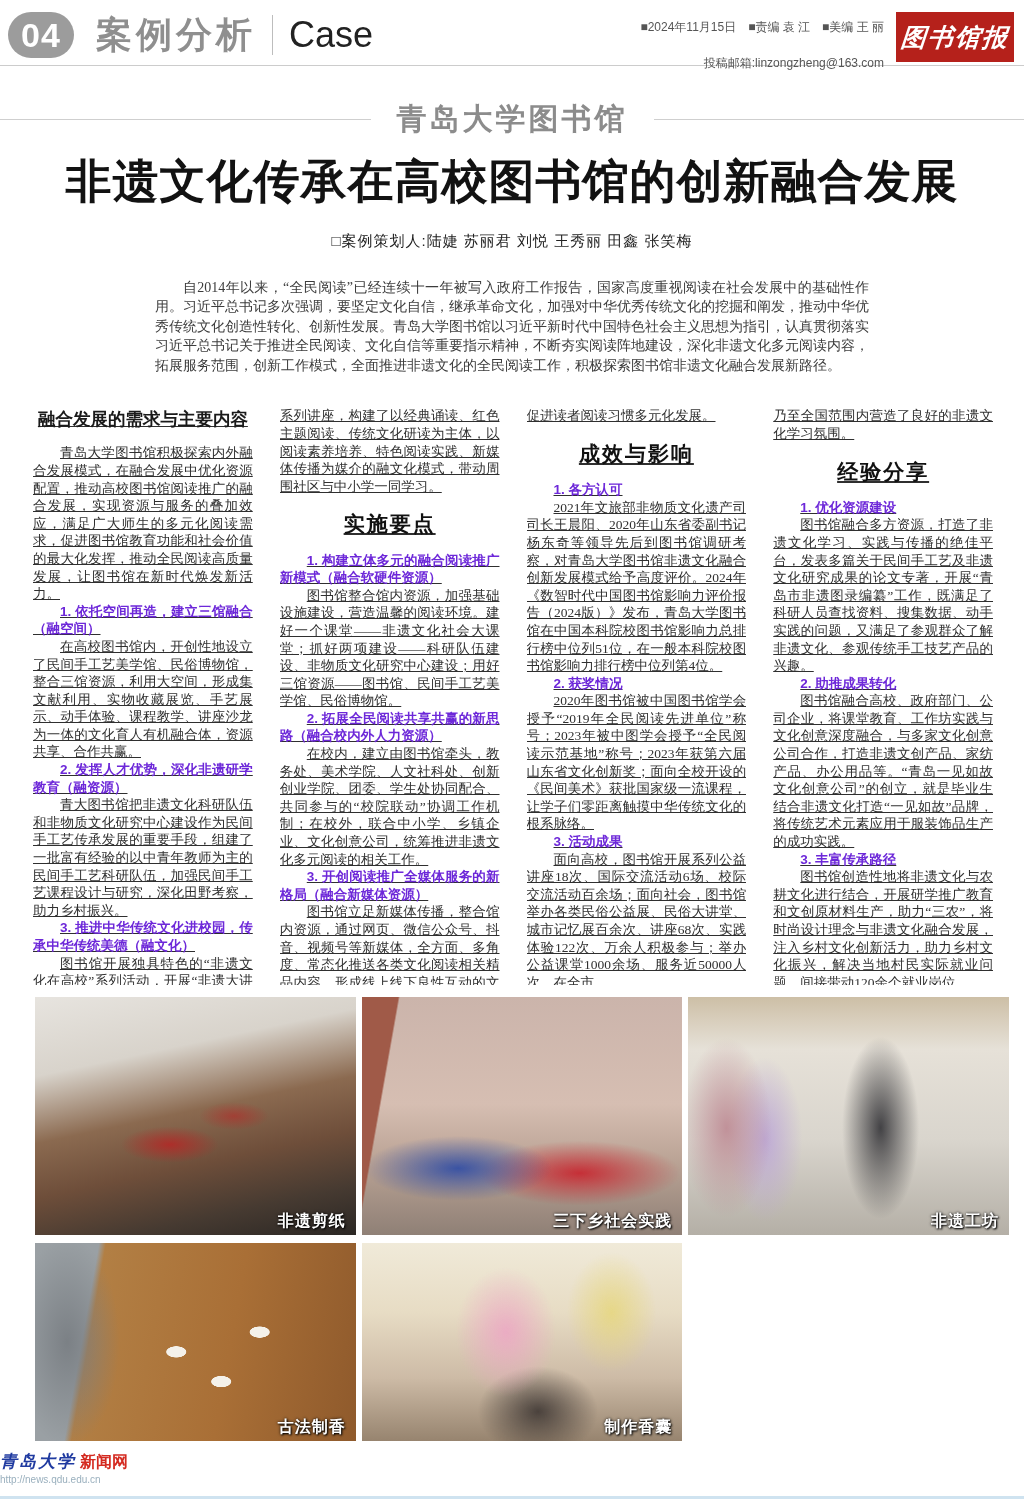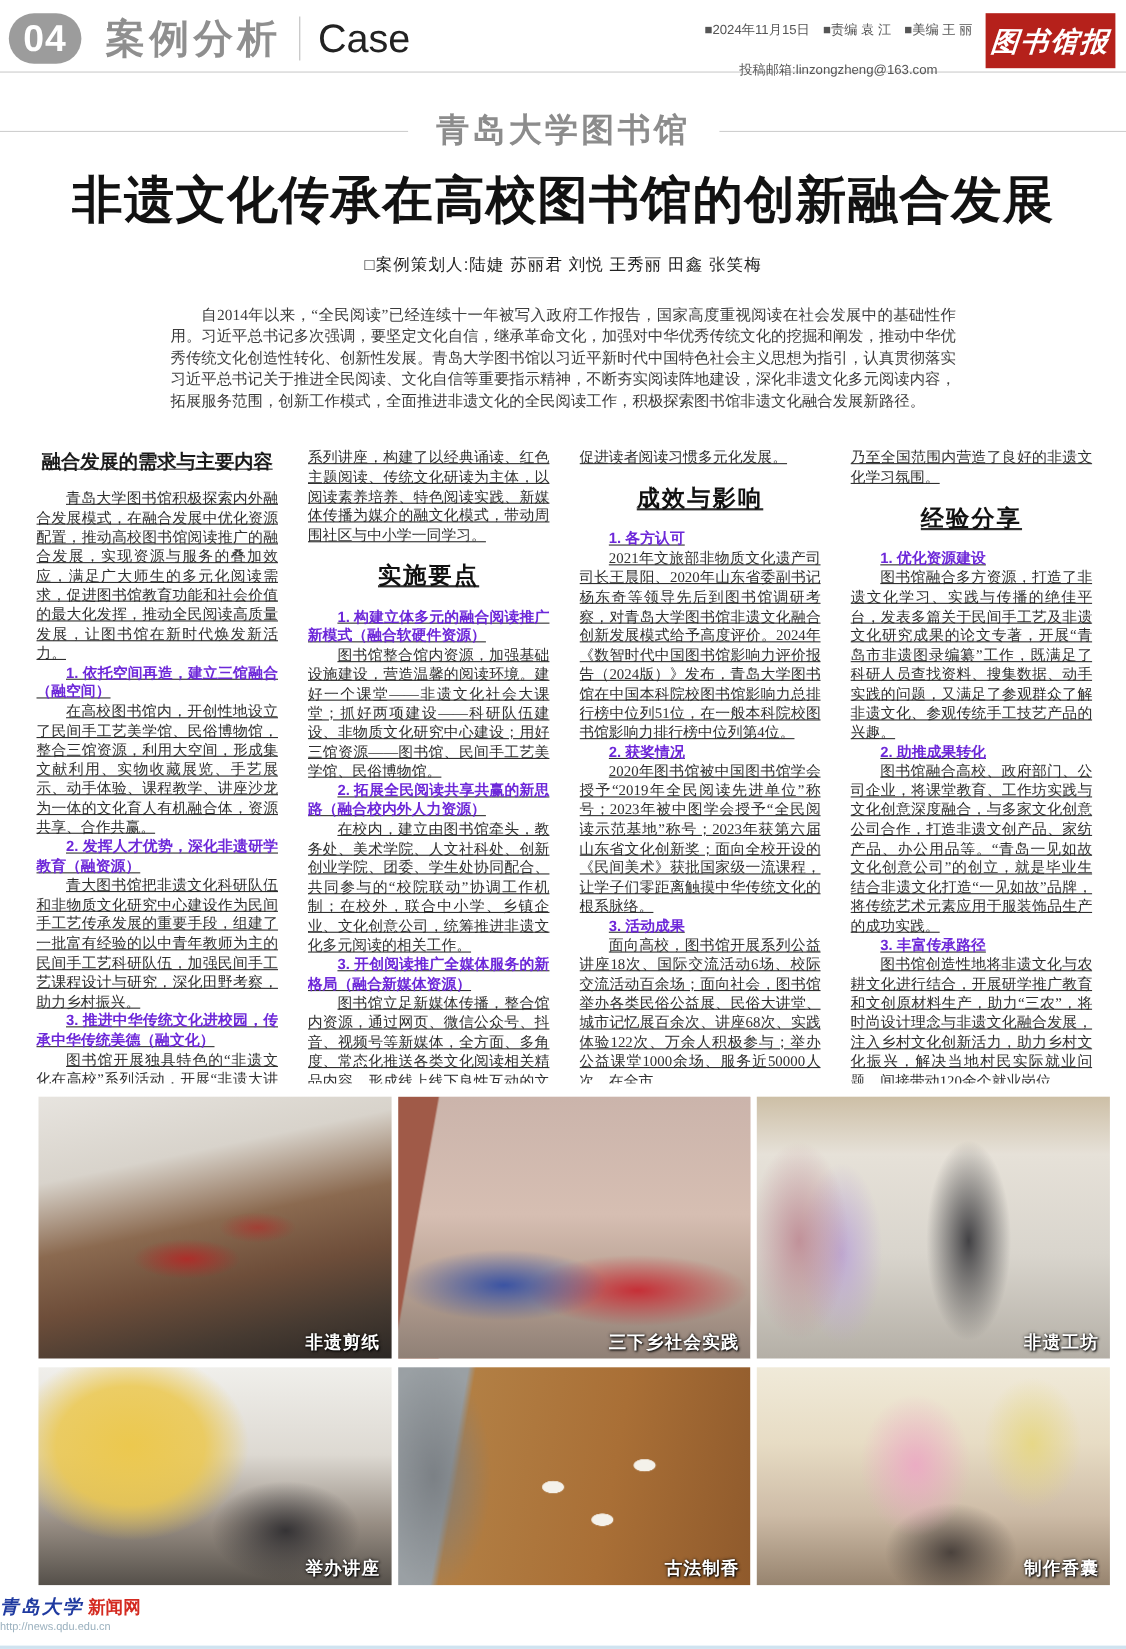--- a/index.html
+++ b/index.html
@@ -14,21 +14,21 @@
   .page-num {
     width:66px; height:46px; background:#9c9c9c; color:#ffffff;
     font:700 34px/46px "Liberation Sans", sans-serif; text-align:center; letter-spacing:1px;border-radius:23px;
   }
   .section-cn {
     margin-left:22px; font:600 36px/46px "Liberation Sans", sans-serif;
     color:#8f8f8f; letter-spacing:4px;
   }
   .vrule { width:1px; height:40px; background:#bdbdbd; margin:3px 16px 0 16px; }
   .section-en { font:400 36px/46px "Liberation Sans", sans-serif; color:#222222; }
-  .header-right { margin-left:auto; text-align:center; padding-top:6px; }
+  .header-right { margin-left:auto; text-align:right; padding-top:6px; }
   .date-line { font:400 12px/18px "Liberation Sans", sans-serif; color:#555555; }
   .email-line { font:400 12px/18px "Liberation Sans", sans-serif; color:#555555; margin-top:18px; }
   .brand-box {
     width:118px; height:50px; background:#b5211b; margin-left:12px; flex:none;
     display:flex; align-items:center; justify-content:center;
   }
   .brand-box span {
     color:#ffffff; font:700 italic 25px/1 "DejaVu Serif", serif;
     letter-spacing:2px; transform:skewX(-5deg);
   }
@@ -208,23 +208,20 @@
   <section class="photos">
     <figure class="photo p1">
       <figcaption>非遗剪纸</figcaption>
     </figure>
     <figure class="photo p3">
       <figcaption>三下乡社会实践</figcaption>
     </figure>
     <figure class="photo p2">
       <figcaption>非遗工坊</figcaption>
     </figure>
-    <figure class="photo p4">
-      <figcaption>举办讲座</figcaption>
-    </figure>
     <figure class="photo p5">
       <figcaption>古法制香</figcaption>
     </figure>
     <figure class="photo p6">
       <figcaption>制作香囊</figcaption>
     </figure>
   </section>
 
   <footer class="page-footer">
     <div class="footer-brand">

